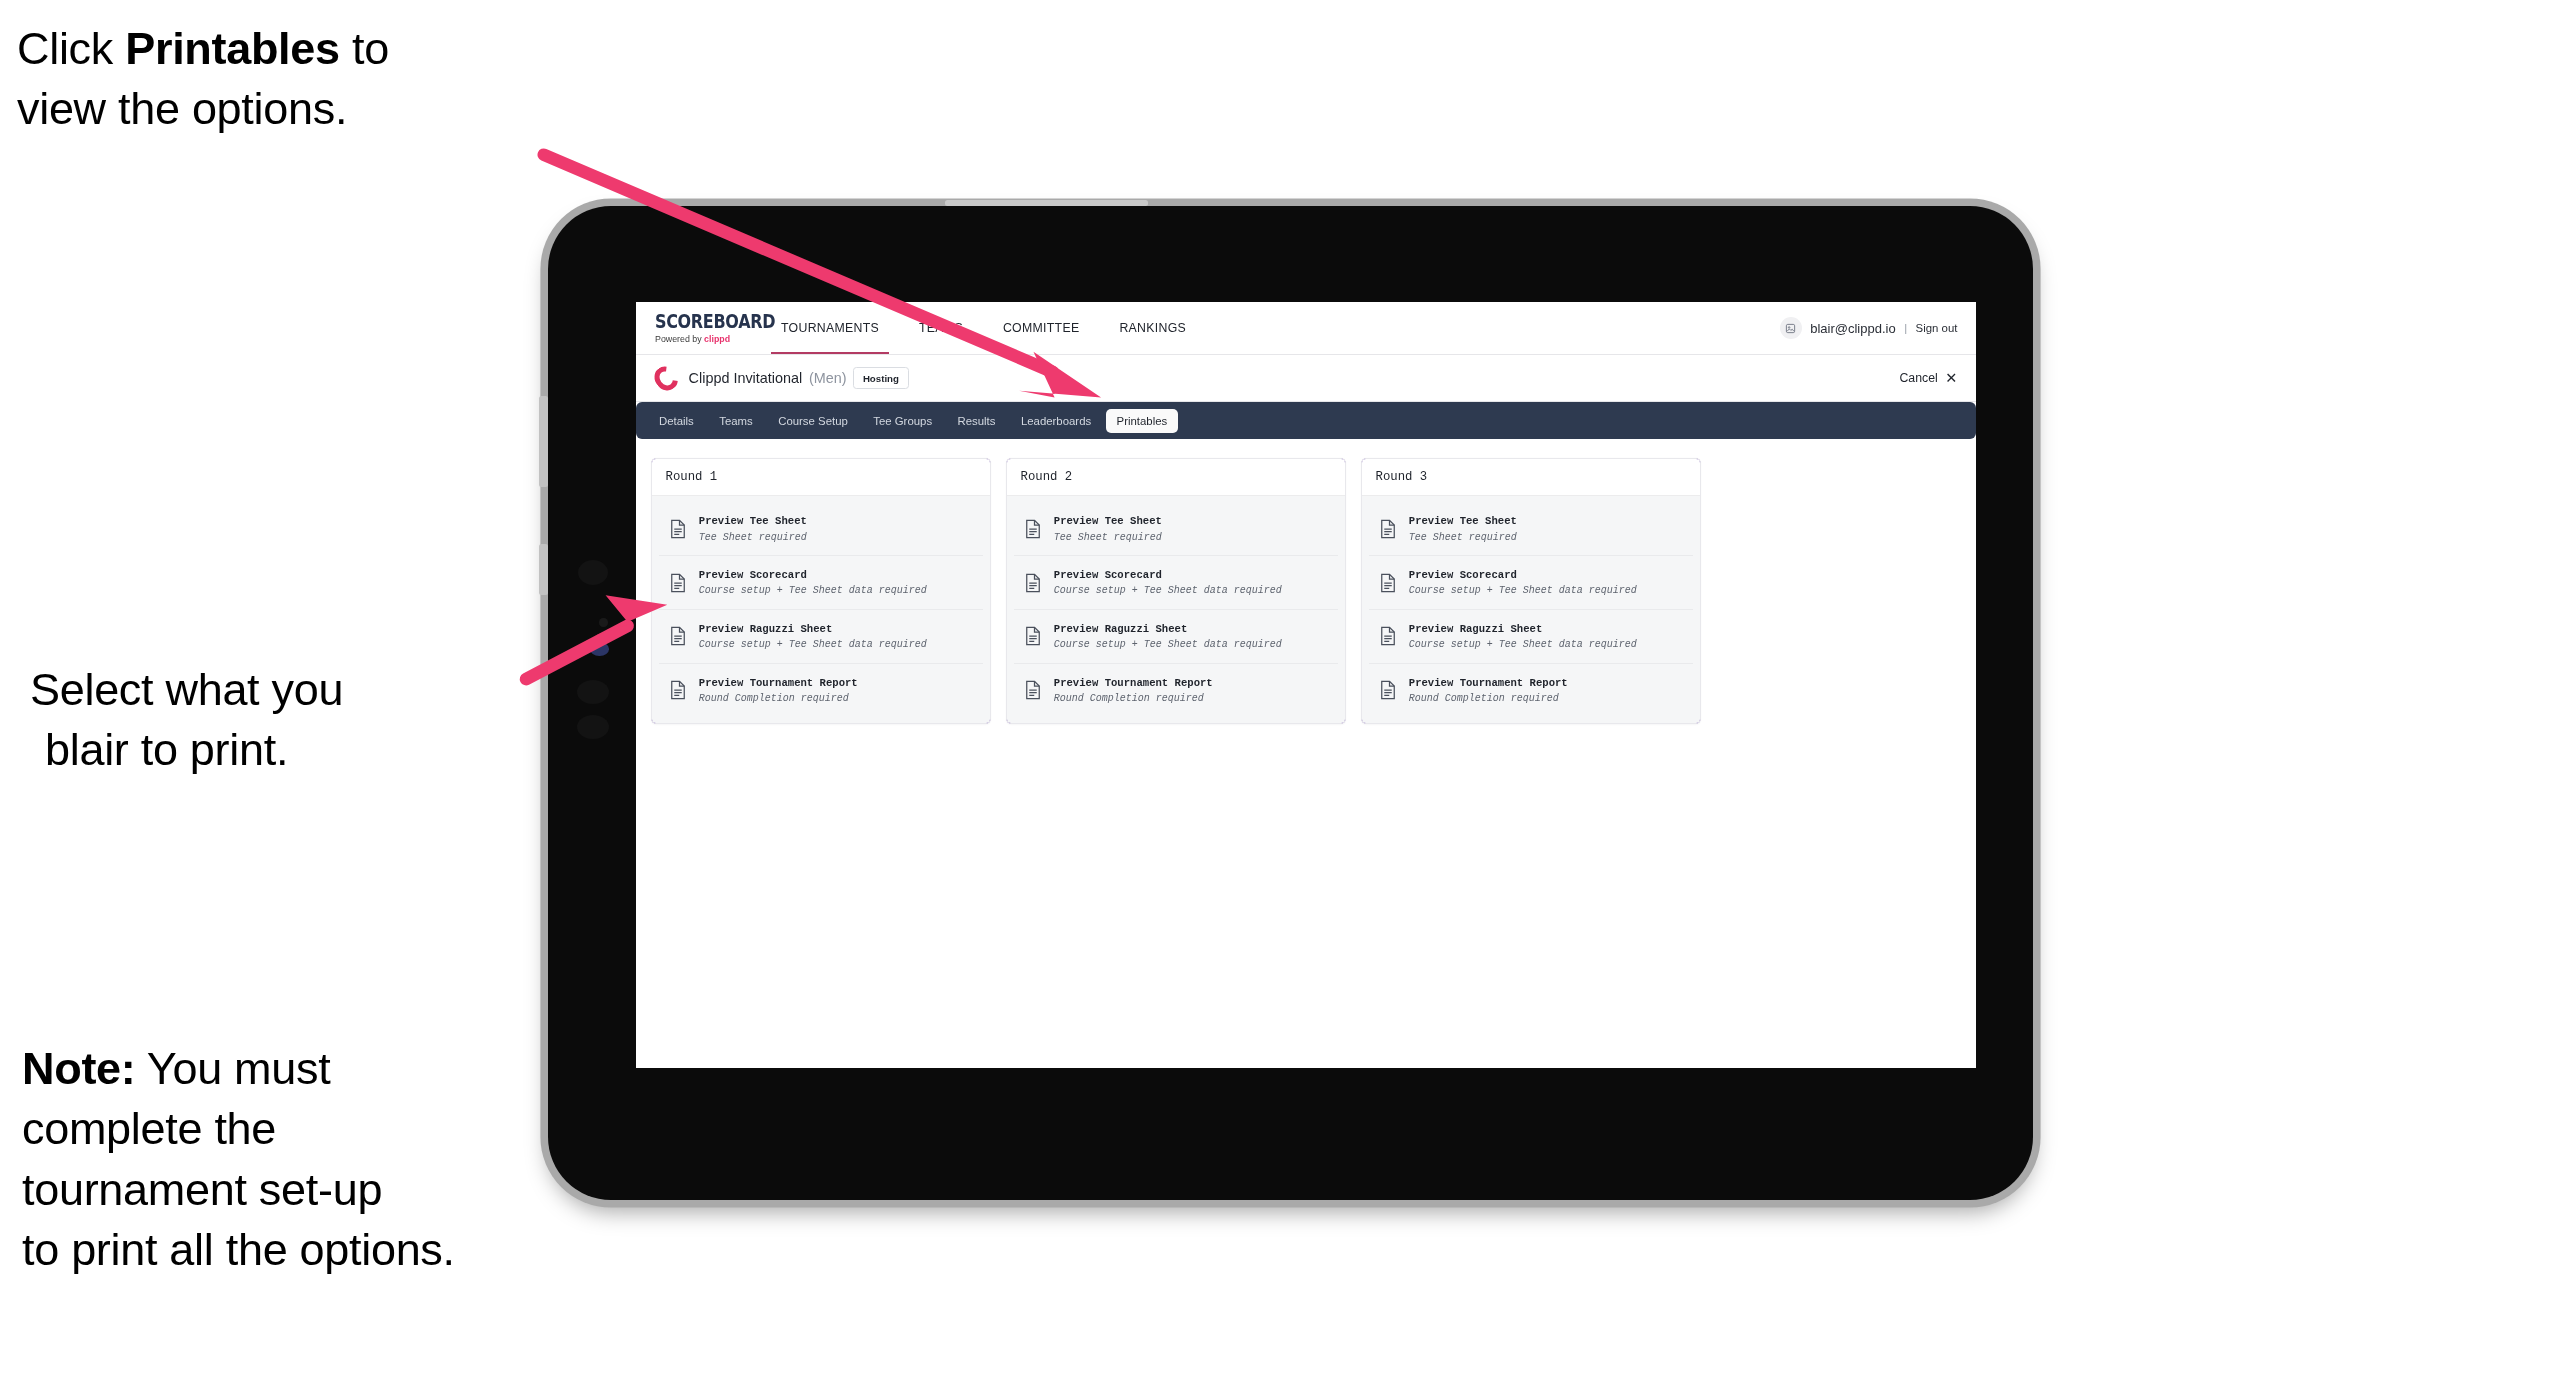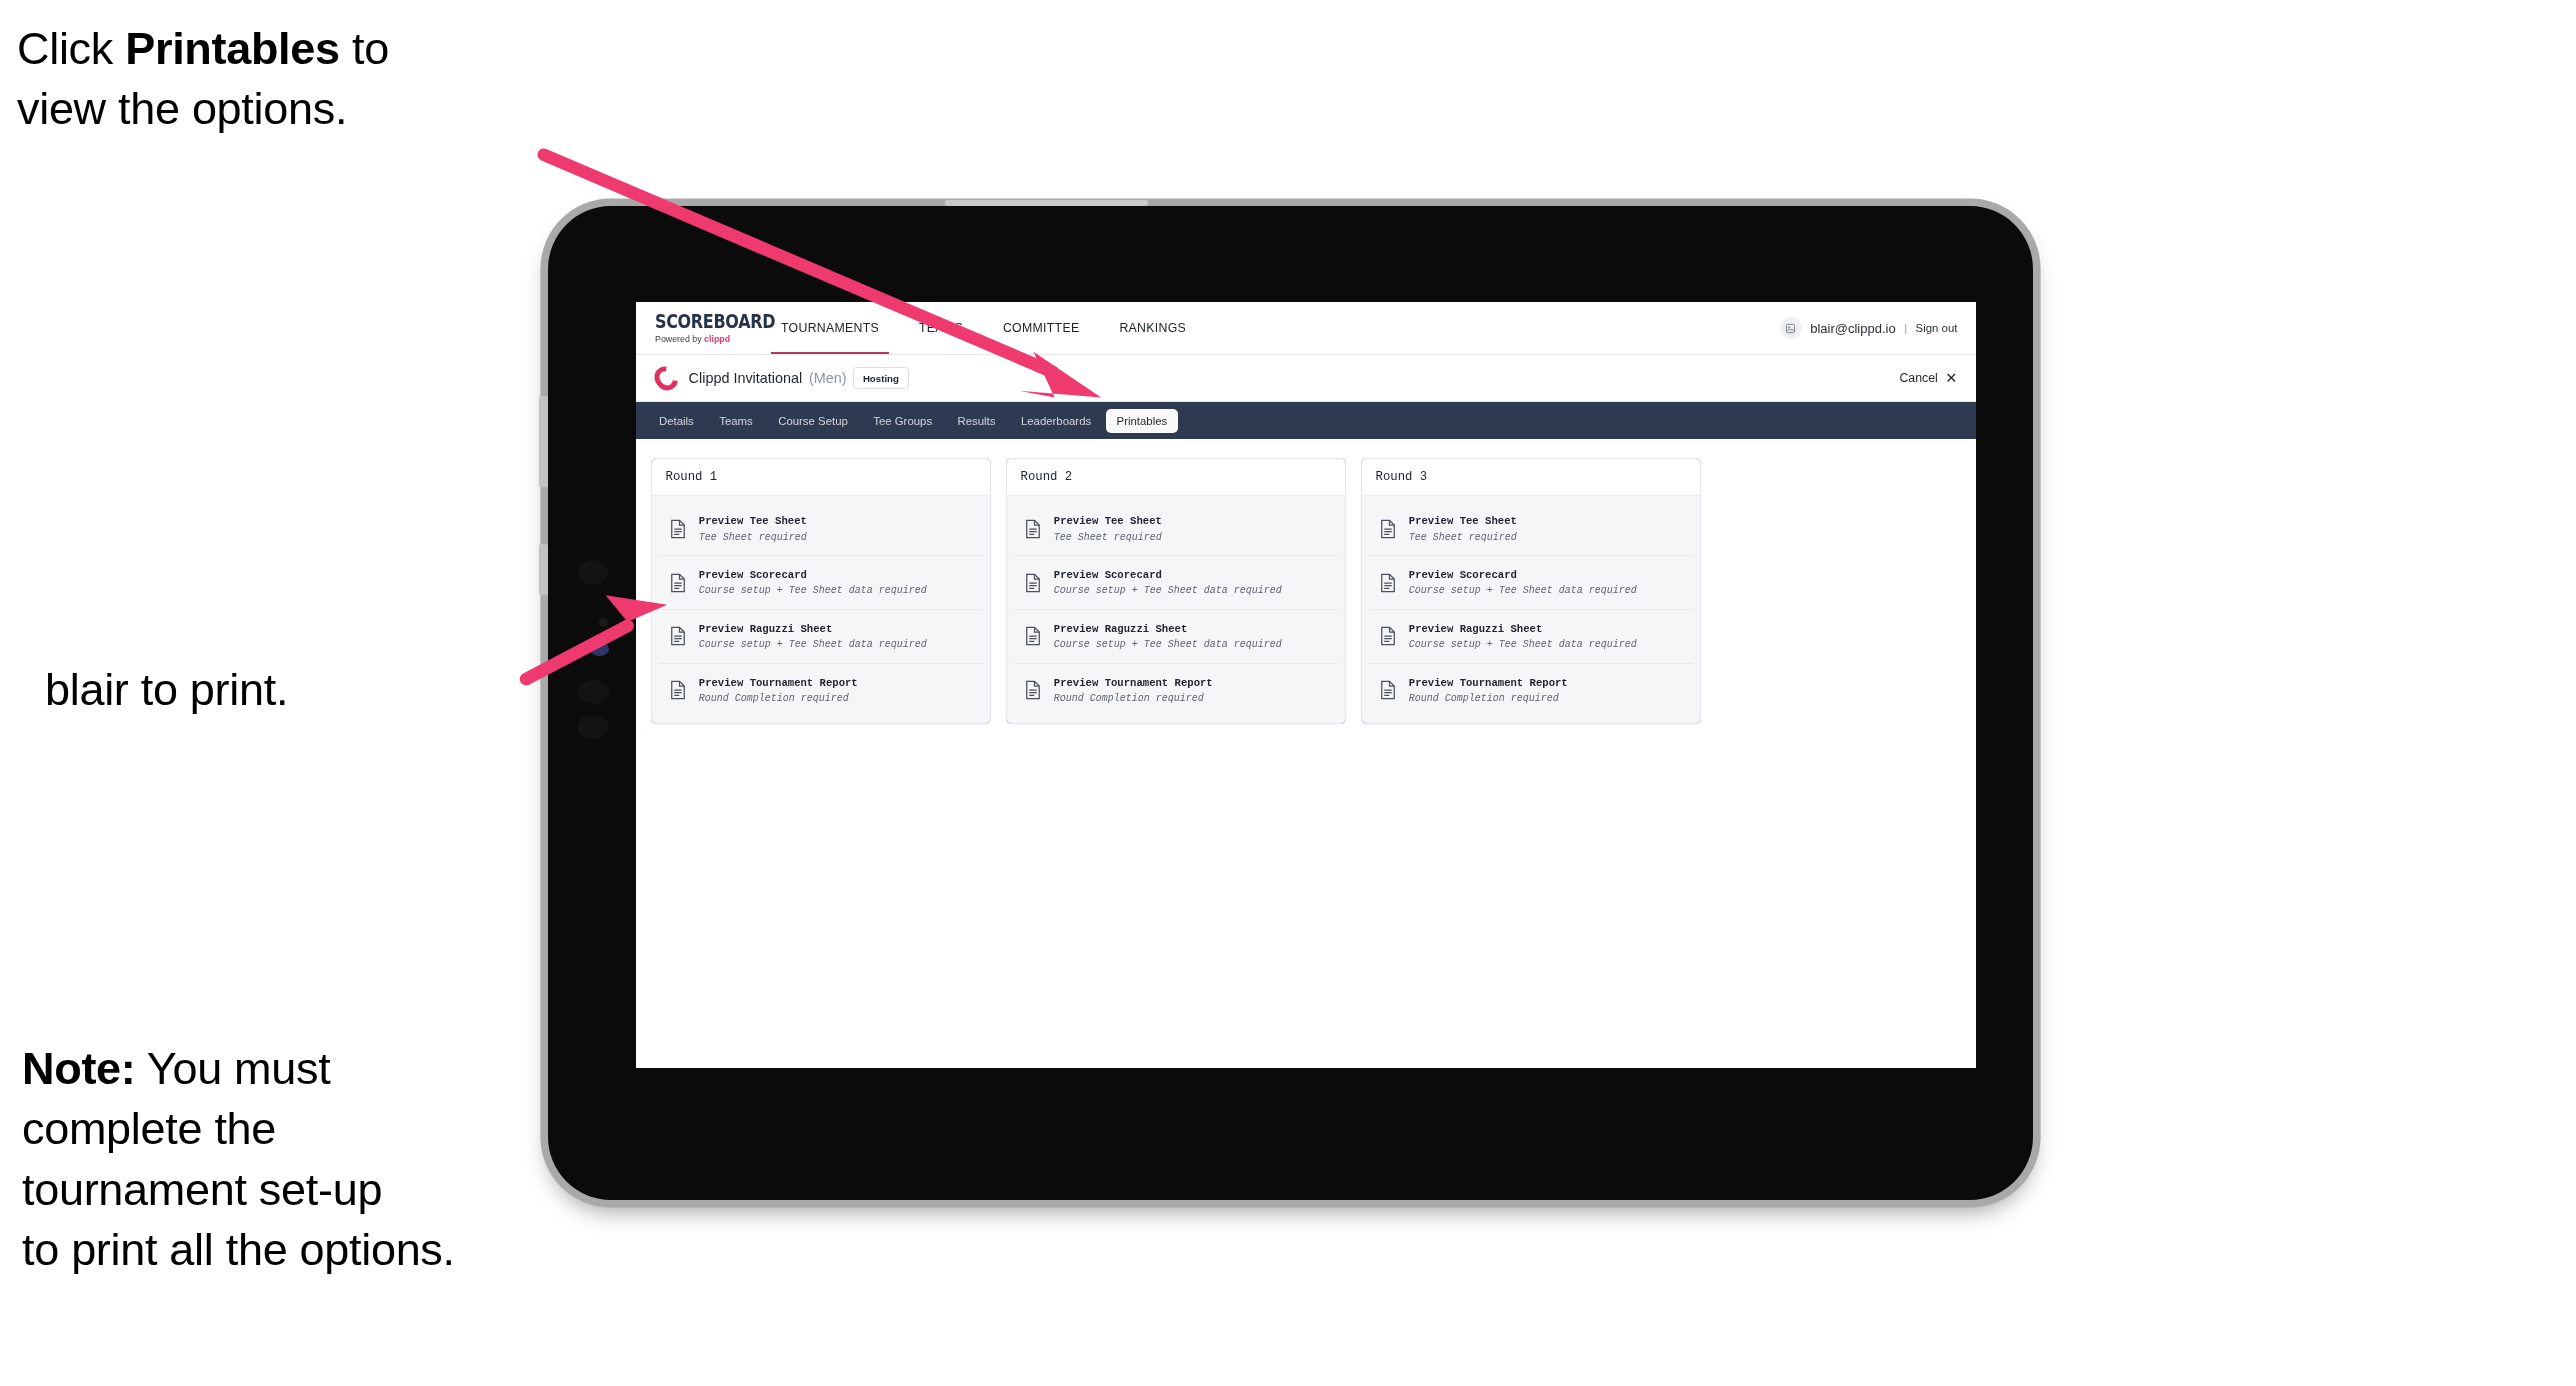--- a/index.html
+++ b/index.html
@@ -85,21 +85,21 @@
   #thost{
     margin-left:6px;border:0.8px solid #dadde2;border-radius:3.4px;padding:4.2px 9.3px;
     font-size:9.7px;font-weight:700;color:#1f232b;background:#fff;
   }
   #tbar-right{margin-left:auto;display:flex;align-items:center;gap:7.6px;cursor:pointer;}
   #cancel-label{font-size:12.3px;color:#1f232b;}
   #cancel-x{font-size:14.4px;color:#1f232b;line-height:1;}
 
   
   #subnav{
-    height:37px;background:#2e3a50;display:flex;align-items:center;padding:0 12px;gap:3.4px;
+    height:37px;background:#2e3a50;display:flex;align-items:center;padding:0 12px;gap:3.4px;border-radius:6px;
   }
   .subnav-item{
     font-size:11.4px;color:#d3d8e0;padding:6px 11px;border-radius:5px;cursor:pointer;white-space:nowrap;
   }
   .subnav-item.active{background:#fafafa;color:#1f232b;font-weight:400;}
 
   
   #content{padding:18.6px 15px;display:flex;gap:15px;align-items:flex-start;background:#fff;}
   .round-col{
     width:338px;background:#4c1d95;border:0.8px solid #e8e8ec;border-radius:5px;overflow:hidden;
@@ -121,20 +121,21 @@
 </style>
 </head>
 <body>
 
 <div class="annot" id="annot-1">
   <span><span>Click </span><b>Printables</b><span> to</span></span><br>
   <span>view the options.</span>
 </div>
 
 <div class="annot" id="annot-2">
+  <span>Select what you</span>
   <span class="l2">blair to print.</span>
 </div>
 
 <div class="annot" id="annot-3">
   <span><b>Note:</b><span> You must</span></span><br>
   <span>complete the</span><br>
   <span>tournament set-up</span><br>
   <span>to print all the options.</span>
 </div>
 

